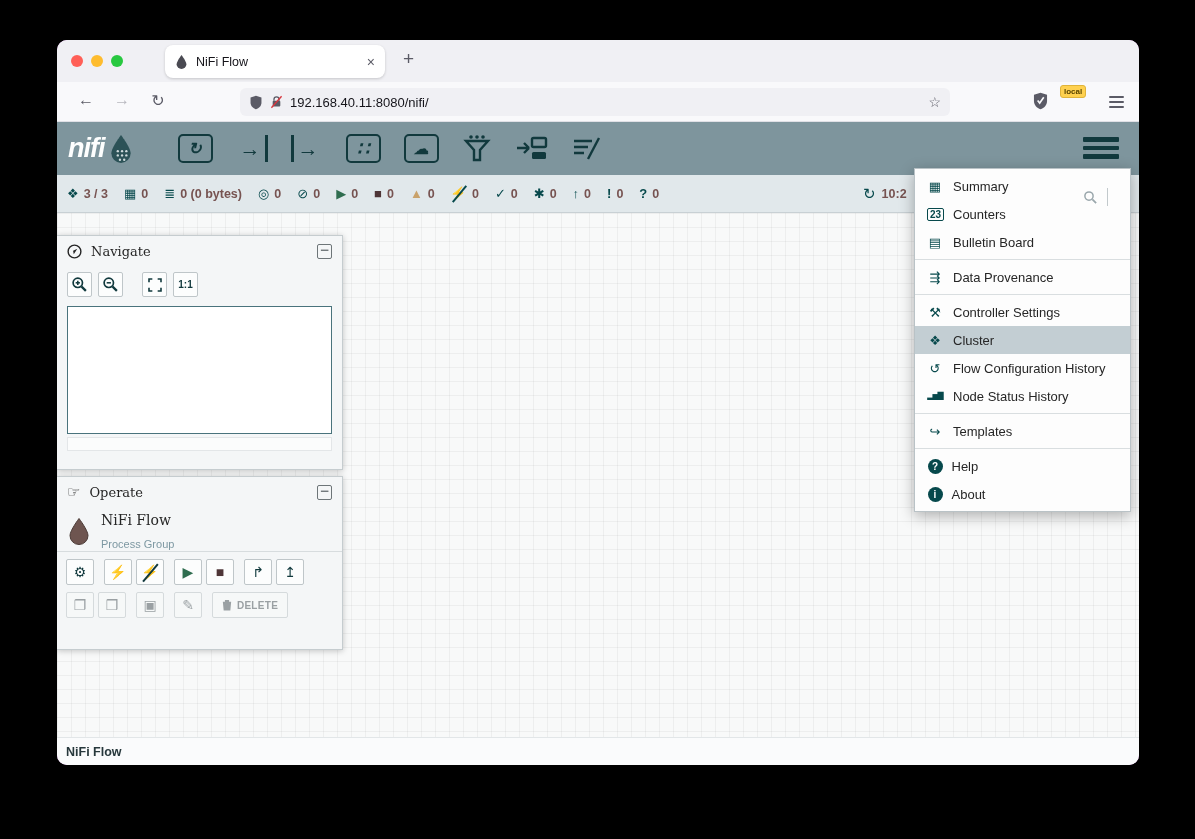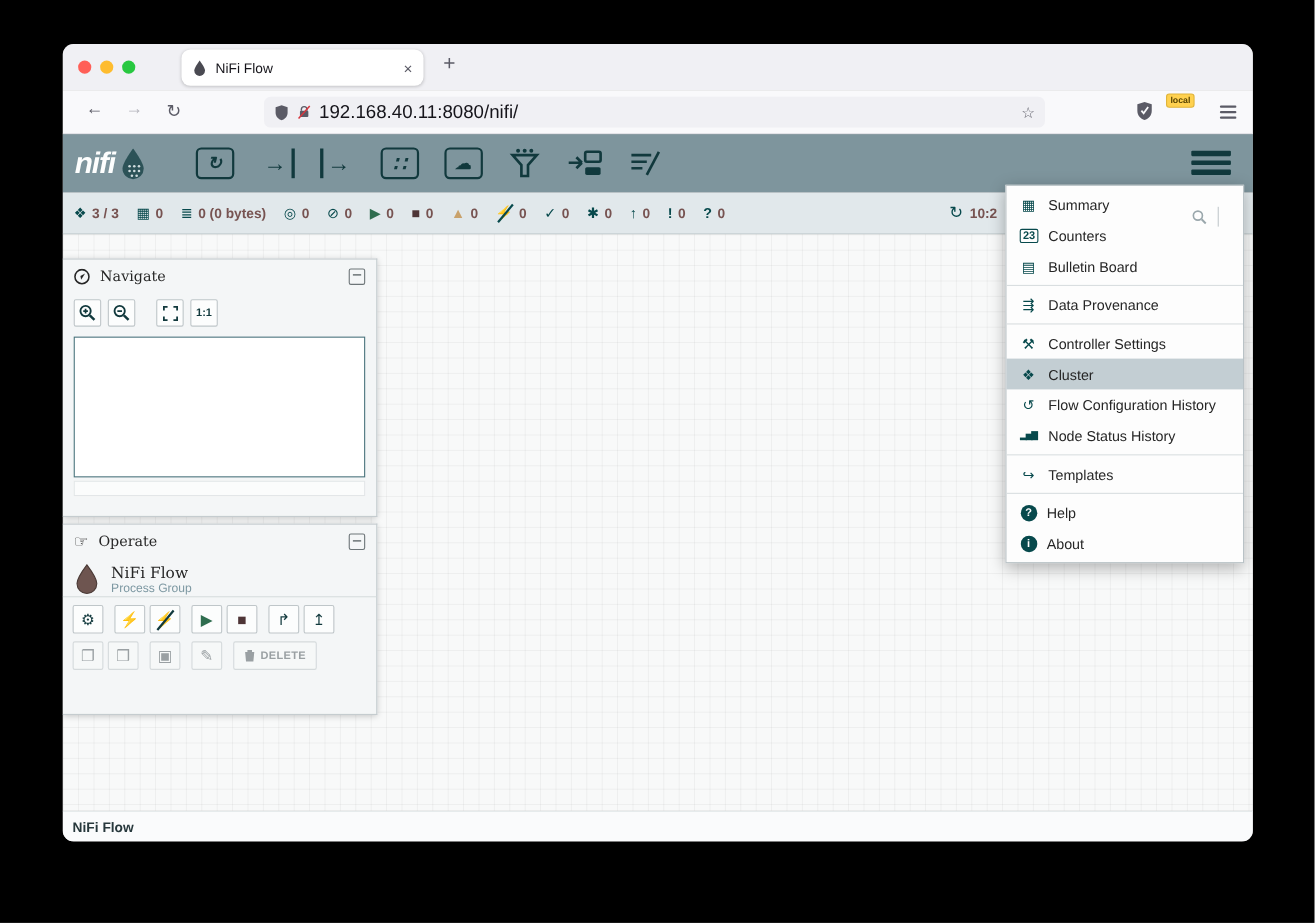--- a/index.html
+++ b/index.html
@@ -1,40 +1,40 @@
 <!DOCTYPE html>
 <html><head>
 <meta charset="utf-8">
 <style>
   * { box-sizing:border-box; margin:0; padding:0; }
   html,body { width:1195px; height:839px; }
   body { background:#000; position:relative; font-family:"Liberation Sans", sans-serif; overflow:hidden; }
 
   .window { position:absolute; left:57px; top:40px; width:1082px; height:725px;
     border-radius:10px; overflow:hidden; display:flex; flex-direction:column;
-    background:#a3a3a3; box-shadow:0 18px 50px rgba(0,0,0,.55); }
+    background:#f0abfc; box-shadow:0 18px 50px rgba(0,0,0,.55); }
 
   
   .tabbar { height:42px; background:#f0f0f4; position:relative; flex:0 0 auto; }
   .traffic { position:absolute; left:14px; top:15px; display:flex; gap:8px; }
   .light { width:12px; height:12px; border-radius:50%; }
   .light.red{background:#ff5f57}.light.yellow{background:#febc2e}.light.green{background:#28c840}
   .tab { position:absolute; left:108px; top:5px; width:220px; height:33px; background:#fff;
     border-radius:8px; box-shadow:0 1px 3px rgba(0,0,0,.18); display:flex; align-items:center;
     padding:0 10px; gap:8px; }
   .tab-title { font-size:12.5px; color:#15141a; flex:1; white-space:nowrap; overflow:hidden; }
   .tab-close { color:#5b5b66; font-size:14px; cursor:pointer; }
   .newtab { position:absolute; left:346px; top:8px; font-size:19px; color:#5b5b66; cursor:pointer; }
 
   .navbar { height:40px; background:#f9f9fb; border-bottom:1px solid #e0e0e6; flex:0 0 auto; position:relative; }
   .nav-ic { position:absolute; top:9px; width:30px; text-align:center; font-size:16px; color:#5b5b66; cursor:pointer; }
   .nav-ic.dis { color:#b7b7be; }
   .urlbar { position:absolute; left:183px; top:6px; width:710px; height:28px; background:#f0f0f4;
     border-radius:6px; display:flex; align-items:center; padding:0 9px; gap:7px; }
-  .url-text { font-size:17px; color:#15141a; }
+  .url-text { font-size:13px; color:#15141a; }
   .url-star { margin-left:auto; color:#5b5b66; font-size:14px; cursor:pointer; }
   .right-ic { position:absolute; top:8px; cursor:pointer; }
   .avatar { width:23px; height:23px; border-radius:50%;
     background:radial-gradient(circle at 35% 32%, #f6d98d, #dfa33f 75%); position:relative; }
   .container-badge { position:absolute; top:-5px; left:-11px; background:#ffd14f; color:#5a4500;
     font-size:8px; font-weight:700; padding:1px 3px; border-radius:3px; border:1px solid #e0b43a; }
   .fx-burger div { width:15px; height:2px; background:#5b5b66; margin:3px 0; border-radius:1px; }
 
   
   .nifi-header { height:53px; background:#7e959d; display:flex; align-items:center; flex:0 0 auto; position:relative;font-style:italic; }
@@ -80,21 +80,21 @@
   .nav-tools { display:flex; gap:6px; padding:6px 10px 2px; }
   .tool-btn { width:25px; height:25px; background:#fcfdfd; border:1px solid #bfc6c9; border-radius:2px;
     display:flex; align-items:center; justify-content:center; color:#11393d; cursor:pointer;
     font-size:10px; font-weight:700; }
   .tool-gap { margin-left:13px; }
   .minimap { margin:7px 10px 0; height:128px; background:#fff; border:1px solid #49737c; cursor:crosshair; }
   .birdseye-strip { margin:3px 10px 0; height:14px; background:#fbfcfc; border:1px solid #e3e6e8; }
 
   .op-flow { display:flex; align-items:center; gap:10px; padding:5px 10px 1px; }
   .op-name { font-family:"DejaVu Serif", serif; font-size:14px; color:#262626; }
-  .op-type { font-size:11px; color:#7d98a2; margin-top:0; }
+  .op-type { font-size:11px; color:#7d98a2; margin-top:10px; }
   .op-id { padding:3px 10px 6px; font-size:10.5px; color:#775351; letter-spacing:.2px; white-space:nowrap; }
   .op-sep { border-top:1px solid #d7dcde; margin-bottom:7px; }
   .op-row { display:flex; align-items:center; padding:0 9px; margin-bottom:7px; }
   .op-btn { width:28px; height:26px; background:#fcfdfd; border:1px solid #bfc6c9; border-radius:2px;
     display:flex; align-items:center; justify-content:center; font-size:14px; color:#11393d; cursor:pointer; }
   .op-btn.g { margin-left:10px; } .op-btn.s { margin-left:4px; }
   .op-btn .run { color:#2f6d4f; } .op-btn .stop { color:#4e3537; }
   .op-row.dis .op-btn { color:#9aa0a3; border-color:#d5dadc; background:#f6f8f8; cursor:default; }
   .delete-btn { width:76px; gap:5px; font-size:10px; font-weight:700; letter-spacing:.3px; }
 

